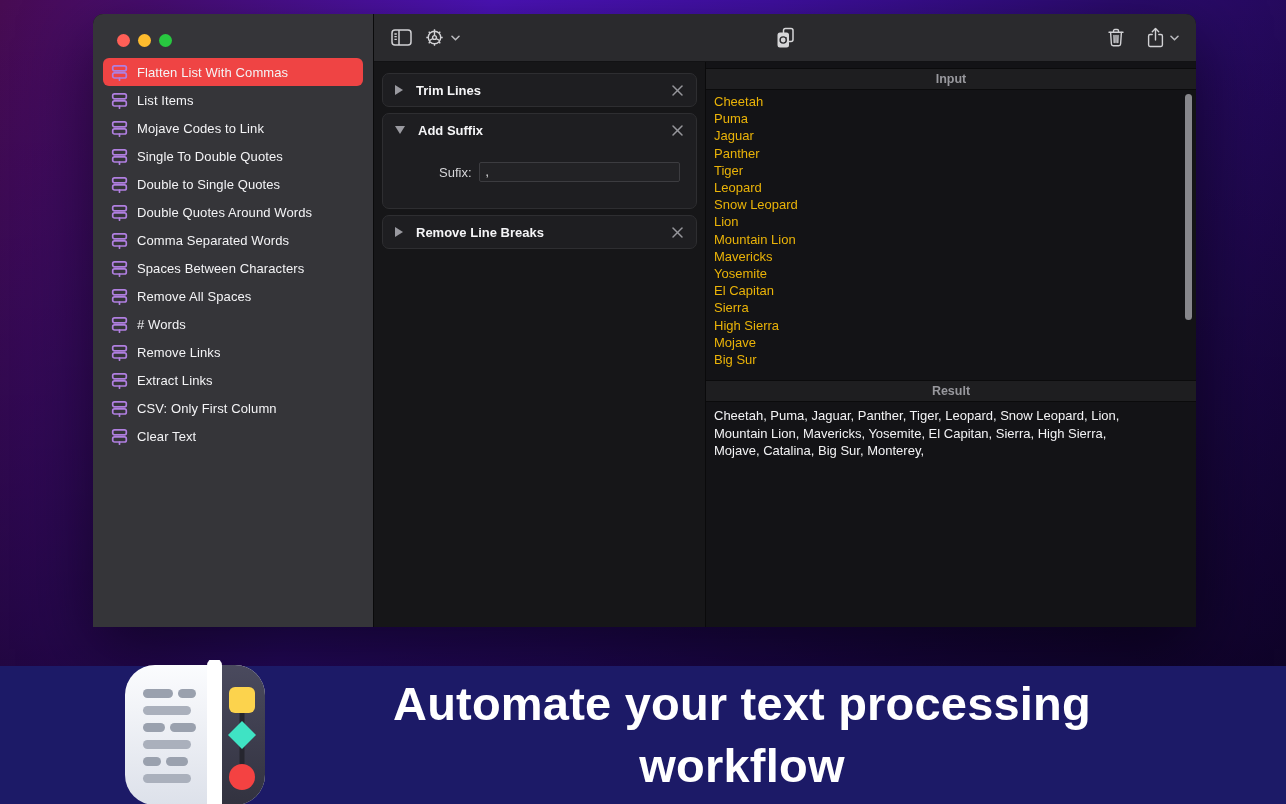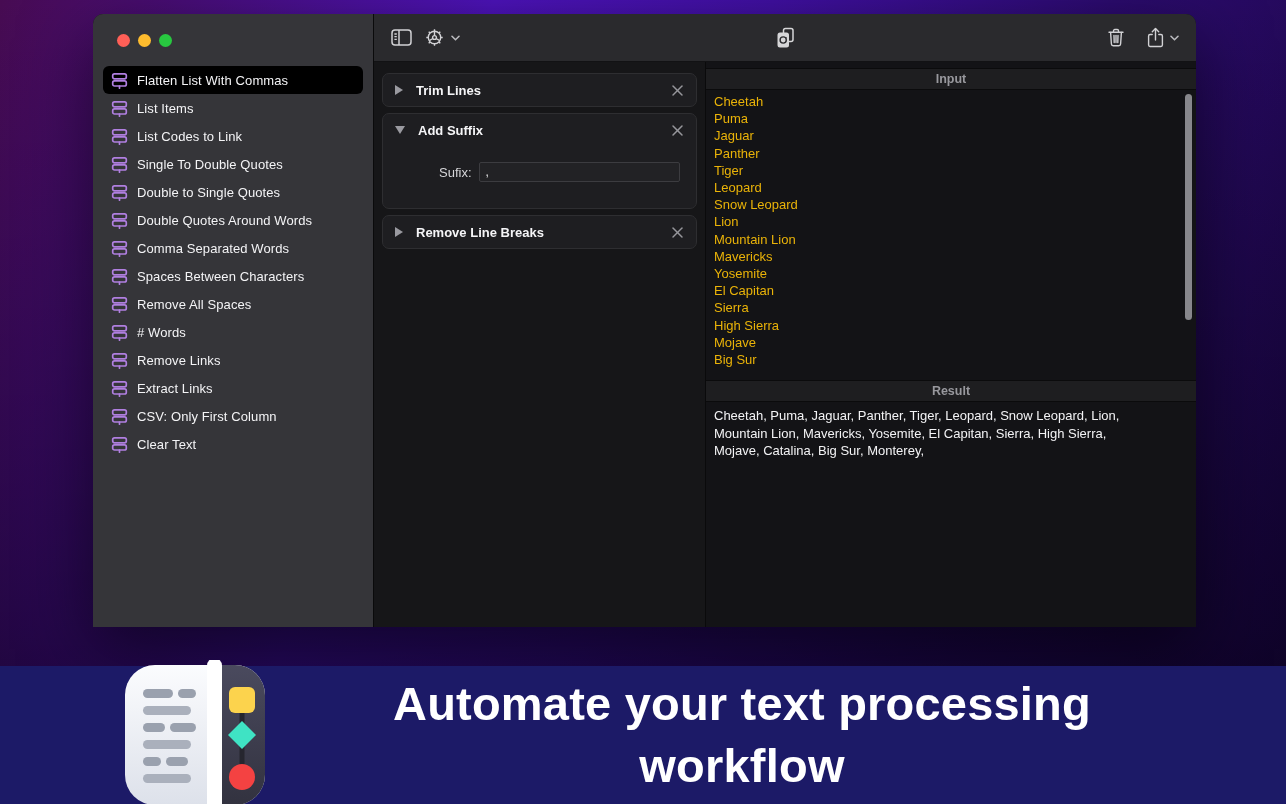--- a/index.html
+++ b/index.html
@@ -33,21 +33,21 @@
     flex:1; display:flex; align-items:center; justify-content:center;
     font-size:12.5px; font-weight:700; color:#f2f2f4; border-radius:6px; cursor:default;
   }
   .segment.selected { background:#8a8a90; }
 
   .side-list { margin-top:11px; padding:0 10px; display:flex; flex-direction:column; }
   .side-item {
     display:flex; align-items:center; height:28px; border-radius:6px;
     padding:0 8px; color:#f4f4f6; font-size:13px; font-weight:500; letter-spacing:.1px;
   }
-  .side-item.selected { background:#000000;margin-top:8px; }
+  .side-item.selected { background:#ef4444; }
   .side-item .flow-ic { margin-right:9px; flex:0 0 auto; display:flex; }
 
   
   .main { flex:1; display:flex; flex-direction:column; border-left:1px solid #0a0a0b; }
   .toolbar {
     height:48px; flex:0 0 48px; background:#2a2a2d; border-bottom:1px solid #121214;
     display:flex; align-items:center; padding:0 17px; position:relative;
   }
   .tb-left { display:flex; align-items:center; gap:11px; }
   .tb-center { position:absolute; left:0; right:0; display:flex; justify-content:center; pointer-events:none; }
@@ -138,21 +138,21 @@
         <span>List Items</span>
       </div>
         <div class="side-item">
         <span class="flow-ic">
           <svg width="17" height="17" viewBox="0 0 17 17" fill="none" stroke="#b07fe0" stroke-width="1.7" stroke-linecap="round">
             <rect x="1.7" y="1.8" width="13.6" height="5.1" rx="1.8"></rect>
             <rect x="1.7" y="8.9" width="13.6" height="5.1" rx="1.8"></rect>
             <line x1="8.5" y1="14" x2="8.5" y2="16.2"></line>
           </svg>
         </span>
-        <span>List Codes to Link</span>
+        <span>Mojave Codes to Link</span>
       </div>
         <div class="side-item">
         <span class="flow-ic">
           <svg width="17" height="17" viewBox="0 0 17 17" fill="none" stroke="#b07fe0" stroke-width="1.7" stroke-linecap="round">
             <rect x="1.7" y="1.8" width="13.6" height="5.1" rx="1.8"></rect>
             <rect x="1.7" y="8.9" width="13.6" height="5.1" rx="1.8"></rect>
             <line x1="8.5" y1="14" x2="8.5" y2="16.2"></line>
           </svg>
         </span>
         <span>Single To Double Quotes</span>

